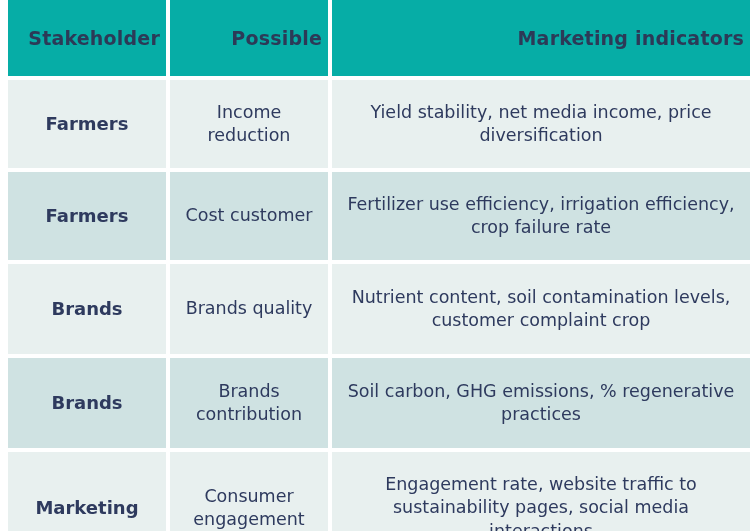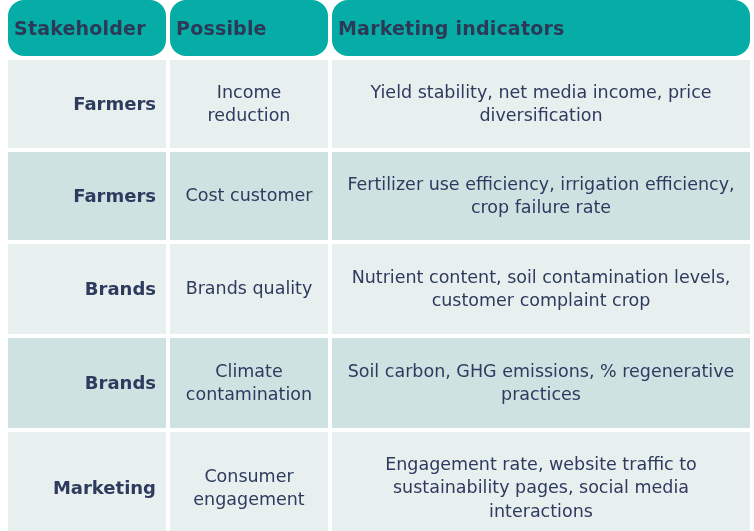--- a/index.html
+++ b/index.html
@@ -33,44 +33,42 @@
 
   col.col-stakeholder { width: 158px; }
   col.col-objective   { width: 158px; }
   col.col-indicators  { width: 418px; }
 
   thead th {
     background: #06ada6;
     color: #2c3a57;
     font-size: 19px;
     font-weight: bold;
-    text-align: left;
+    text-align: right;
     vertical-align: middle;
-    height: 56px;
+    height: 76px;
     padding: 0 6px;
     letter-spacing: 0.2px;
-    border-radius: 16px;
   }
 
   tbody td {
     color: #2e3a5e;
     font-size: 17.5px;
     text-align: center;
     vertical-align: middle;
     padding: 6px 10px;
     line-height: 1.32;
   }
 
   tbody tr.row-light td { background: #e8f0ef; }
   tbody tr.row-dark  td { background: #cfe2e2; }
 
   tbody td.cell-stakeholder {
     font-weight: bold;
     font-size: 18px;
-    text-align: right;
   }
 
   tbody tr.row-1 td { height: 76px; }
   tbody tr.row-2 td { height: 76px; }
   tbody tr.row-3 td { height: 78px; }
   tbody tr.row-4 td { height: 78px; }
   tbody tr.row-5 td { height: 100px; }
 </style>
 </head>
 <body>
@@ -100,21 +98,21 @@
         <td class="cell-objective">Cost customer</td>
         <td class="cell-indicators">Fertilizer use efficiency, irrigation efficiency, crop failure rate</td>
       </tr>
       <tr class="row-light row-3">
         <td class="cell-stakeholder">Brands</td>
         <td class="cell-objective">Brands quality</td>
         <td class="cell-indicators">Nutrient content, soil contamination levels, customer complaint crop</td>
       </tr>
       <tr class="row-dark row-4">
         <td class="cell-stakeholder">Brands</td>
-        <td class="cell-objective">Climate contamination</td>
+        <td class="cell-objective">Brands contribution</td>
         <td class="cell-indicators">Soil carbon, GHG emissions, % regenerative practices</td>
       </tr>
       <tr class="row-light row-5">
         <td class="cell-stakeholder">Marketing</td>
         <td class="cell-objective">Consumer engagement</td>
         <td class="cell-indicators">Engagement rate, website traffic to sustainability pages, social media interactions</td>
       </tr>
     </tbody>
   </table>
 </div>

